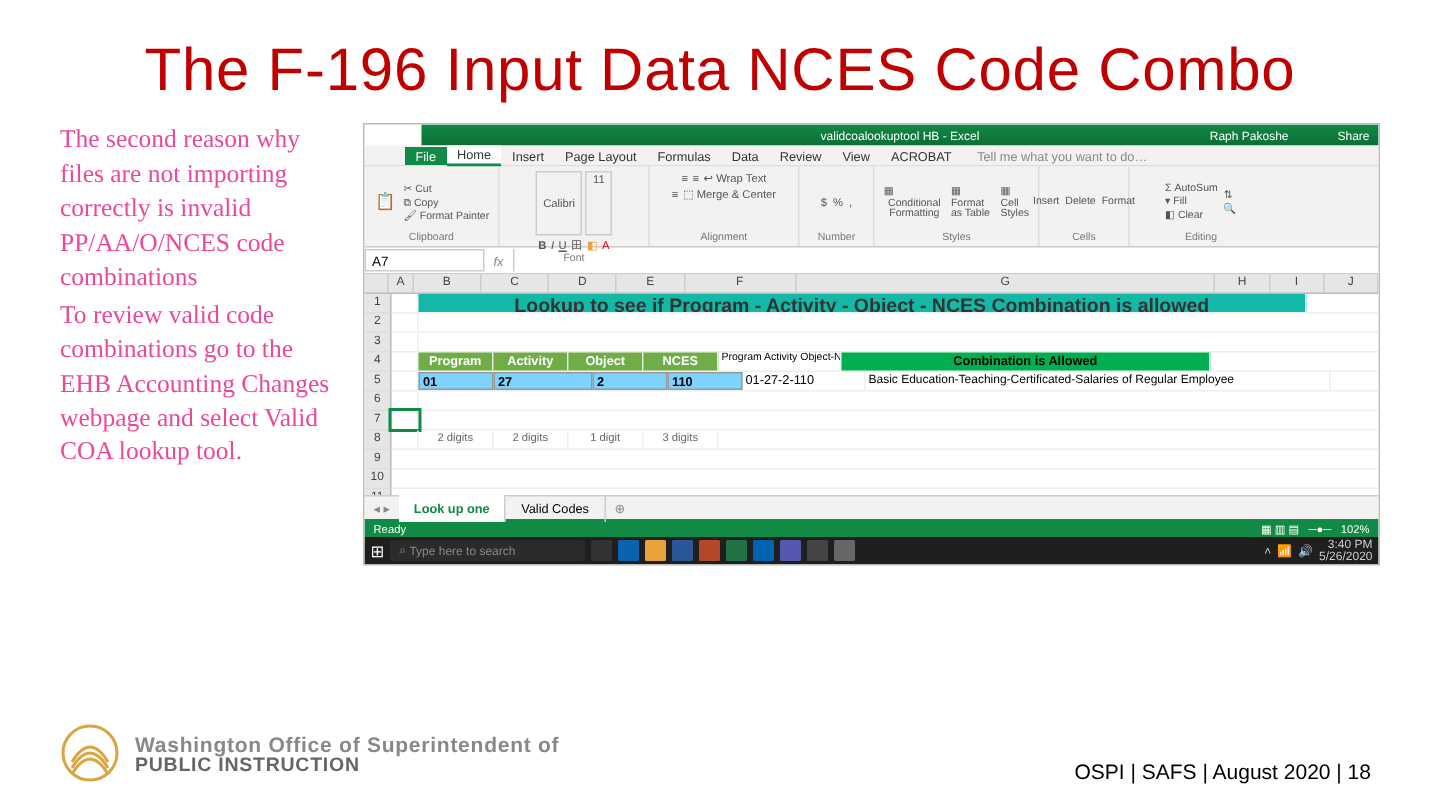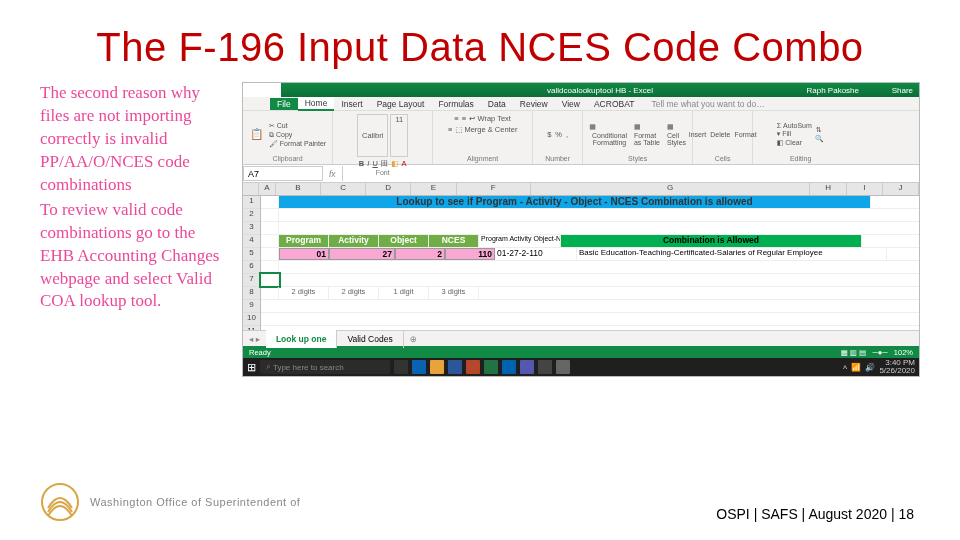--- a/index.html
+++ b/index.html
@@ -129,26 +129,26 @@
     color:#444;
     text-align:center;
   }
   .rownums div { height:13px; border-bottom:1px solid #ddd; }
   .cells {
     flex:1; position:relative;
   }
   .gridrow { display:flex; height:13px; border-bottom:1px solid #eee;}
   .cell { border-right:1px solid #eee; padding:0 2px; overflow:hidden; white-space:nowrap;}
   .hdr-banner {
-    background:#0ea5e9; font-size:10px; font-weight:bold; color:#333;
+    background:#14b8a6; font-size:13px; font-weight:bold; color:#333;
   }
   .yellow { background:#fff2cc; font-weight:bold; color:#666;}
   .greenhdr { background:#70ad47; color:#fff; font-weight:bold; text-align:center;}
   .brightgreen { background:#00b050; font-weight:bold; text-align:center; }
-  .inputcell { background:#f9a8d4; text-align:right; font-weight:bold; border:1px solid #999;}
+  .inputcell { background:#7dd3fc; text-align:left; font-weight:bold; border:1px solid #999;}
   .tiny { font-size:7.5px; color:#666; text-align:center;}
   .sheettabs {
     height:16px; background:#f3f2f1; border-top:1px solid #ccc;
     display:flex; align-items:center; font-size:8.5px;
     position:relative;
   }
   .stab { padding:4px 10px; border-right:1px solid #ccc;}
   .stab.active { background:#fff; font-weight:bold; color:#108a44;}
   .statusbar { 
     background:#108a44; color:#fff; height:12px; 
@@ -181,21 +181,21 @@
     display:flex;
     align-items:flex-end;
     justify-content:space-between;
   }
   .footer-right { font-size:14px; color:#000; padding-right:6px;}
   .logo {
     display:flex; align-items:center; gap:10px;
   }
   .logo svg { width:40px; height:40px; }
   .logo-text { line-height:1;}
-  .logo-text .l1 { font-size:11px; color:#888; letter-spacing:0.5px;}
+  .logo-text .l1 { font-size:14px; color:#888; letter-spacing:0.5px;font-weight:bold;}
   .logo-text .l2 { font-size:13px; font-weight:bold; color:#666; letter-spacing:0.5px;}
 </style>
 </head>
 <body>
 
 <h1 class="slide-title">The F-196 Input Data NCES Code Combo</h1>
 
 <div class="content">
   <div class="body-text">
     <p>The second reason why files are not importing correctly is invalid PP/AA/O/NCES code combinations</p>
@@ -366,21 +366,21 @@
         <div class="gridrow">
           <div class="cell" style="width:18px"></div>
         </div>
         <div class="gridrow">
           <div class="cell" style="width:18px"></div>
           <div class="cell greenhdr" style="width:50px">Program</div>
           <div class="cell greenhdr" style="width:50px">Activity</div>
           <div class="cell greenhdr" style="width:50px">Object</div>
           <div class="cell greenhdr" style="width:50px">NCES</div>
           <div class="cell" style="width:82px; font-size:7px;">Program Activity Object-NCES</div>
-          <div class="cell brightgreen" style="width:301px">Combination is Allowed</div>
+          <div class="cell brightgreen" style="width:246px">Combination is Allowed</div>
         </div>
         <div class="gridrow">
           <div class="cell" style="width:18px"></div>
           <div class="cell inputcell" style="width:50px">01</div>
           <div class="cell inputcell" style="width:66px">27</div>
           <div class="cell inputcell" style="width:50px">2</div>
           <div class="cell inputcell" style="width:50px">110</div>
           <div class="cell" style="width:82px">01-27-2-110</div>
           <div class="cell" style="width:310px; font-size:8px;">Basic Education-Teaching-Certificated-Salaries of Regular Employee</div>
         </div>
@@ -455,16 +455,17 @@
 <div class="footer">
   <div class="logo">
     <svg viewBox="0 0 40 40">
       <circle cx="20" cy="20" r="18" fill="none" stroke="#d9a441" stroke-width="2"></circle>
       <path d="M8 26 Q20 6 32 26" fill="none" stroke="#d9a441" stroke-width="2"></path>
       <path d="M8 30 Q20 10 32 30" fill="none" stroke="#d9a441" stroke-width="2"></path>
       <path d="M8 34 Q20 14 32 34" fill="none" stroke="#d9a441" stroke-width="2"></path>
     </svg>
     <div class="logo-text">
       <div class="l1">Washington Office of Superintendent of</div>
+      <div class="l2">PUBLIC INSTRUCTION</div>
     </div>
   </div>
   <div class="footer-right">OSPI | SAFS |   August 2020 |  18</div>
 </div>
 
 </body></html>

